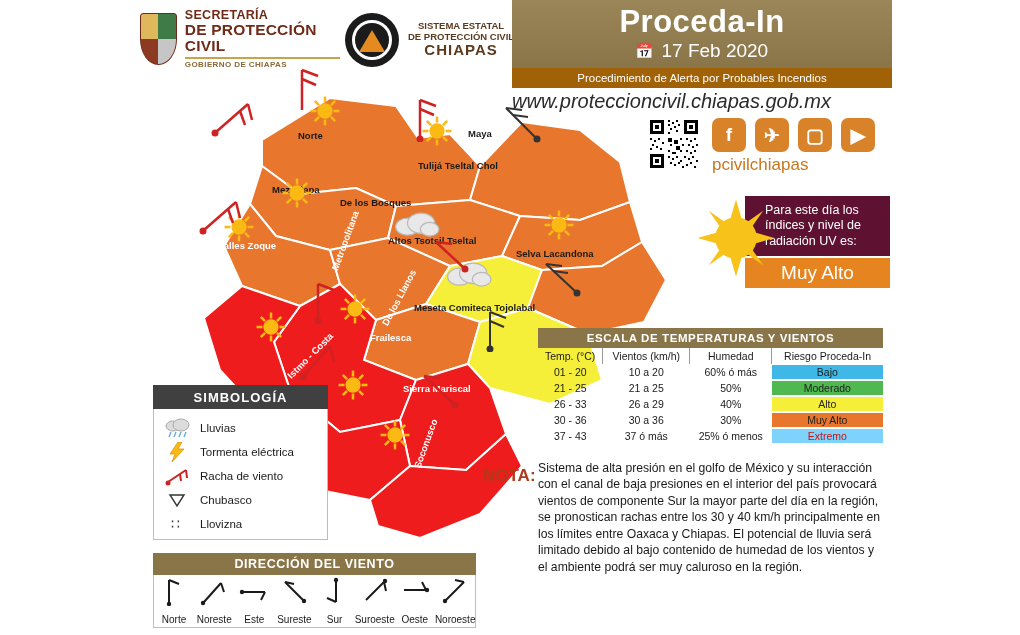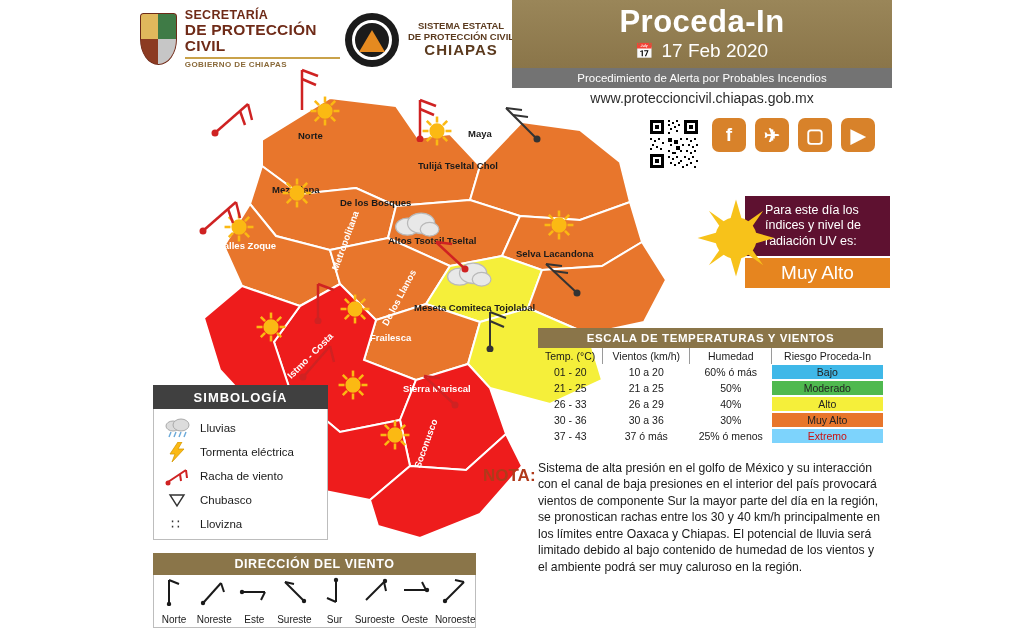--- a/index.html
+++ b/index.html
@@ -56,26 +56,26 @@
     background:linear-gradient(#9a8659,#8a7549);
     display:flex; flex-direction:column; align-items:center; justify-content:center;
     color:#fff;
   }
   .title-main { font-size:31px; font-weight:bold; letter-spacing:.5px; line-height:1; }
   .title-date { font-size:19px; margin-top:3px; display:flex; align-items:center; gap:7px; }
   .cal-ico { font-size:15px; }
 
   .subtitle-bar {
     position:absolute; left:512px; top:68px; width:380px; height:20px;
-    background:#737373; color:#fff; font-size:11.5px;
+    background:#a16207; color:#fff; font-size:11.5px;
     display:flex; align-items:center; justify-content:center;
   }
   .url-line {
     position:absolute; left:512px; top:90px; width:380px; height:22px;
-    text-align:center; font-size:14px; color:#2b2b2b;
+    font-size:20px; color:#2b2b2b;font-style:italic;
   }
 
   
   .qr { position:absolute; left:648px; top:118px; width:52px; height:52px; background:#fff; }
   .social { position:absolute; left:712px; top:118px; display:flex; gap:9px; }
   .sicon { width:34px; height:34px; border-radius:7px; background:#d8822a; color:#fff;
            display:flex; align-items:center; justify-content:center; font-size:19px; font-weight:bold; }
   .handle { position:absolute; left:712px; top:155px; width:200px; font-size:17px; color:#c8761f; }
 
   
@@ -258,20 +258,21 @@
       </g>
     </svg>
   </div>
 
   <div class="social">
     <div class="sicon">f</div>
     <div class="sicon">✈</div>
     <div class="sicon">▢</div>
     <div class="sicon">▶</div>
   </div>
+  <div class="handle">pcivilchiapas</div>
 
   <div class="uv-wrap">
     <div class="uv-text">Para este día los índices y nivel de radiación UV es:</div>
     <div class="uv-val">Muy Alto</div>
     <svg class="sun-big" viewBox="0 0 100 100">
       <g fill="#f7c21a">
         <circle cx="50" cy="50" r="26"></circle>
         <polygon points="50,2 57,26 43,26"></polygon>
           <polygon points="50,98 57,74 43,74"></polygon>
         <polygon points="2,50 26,57 26,43"></polygon>

